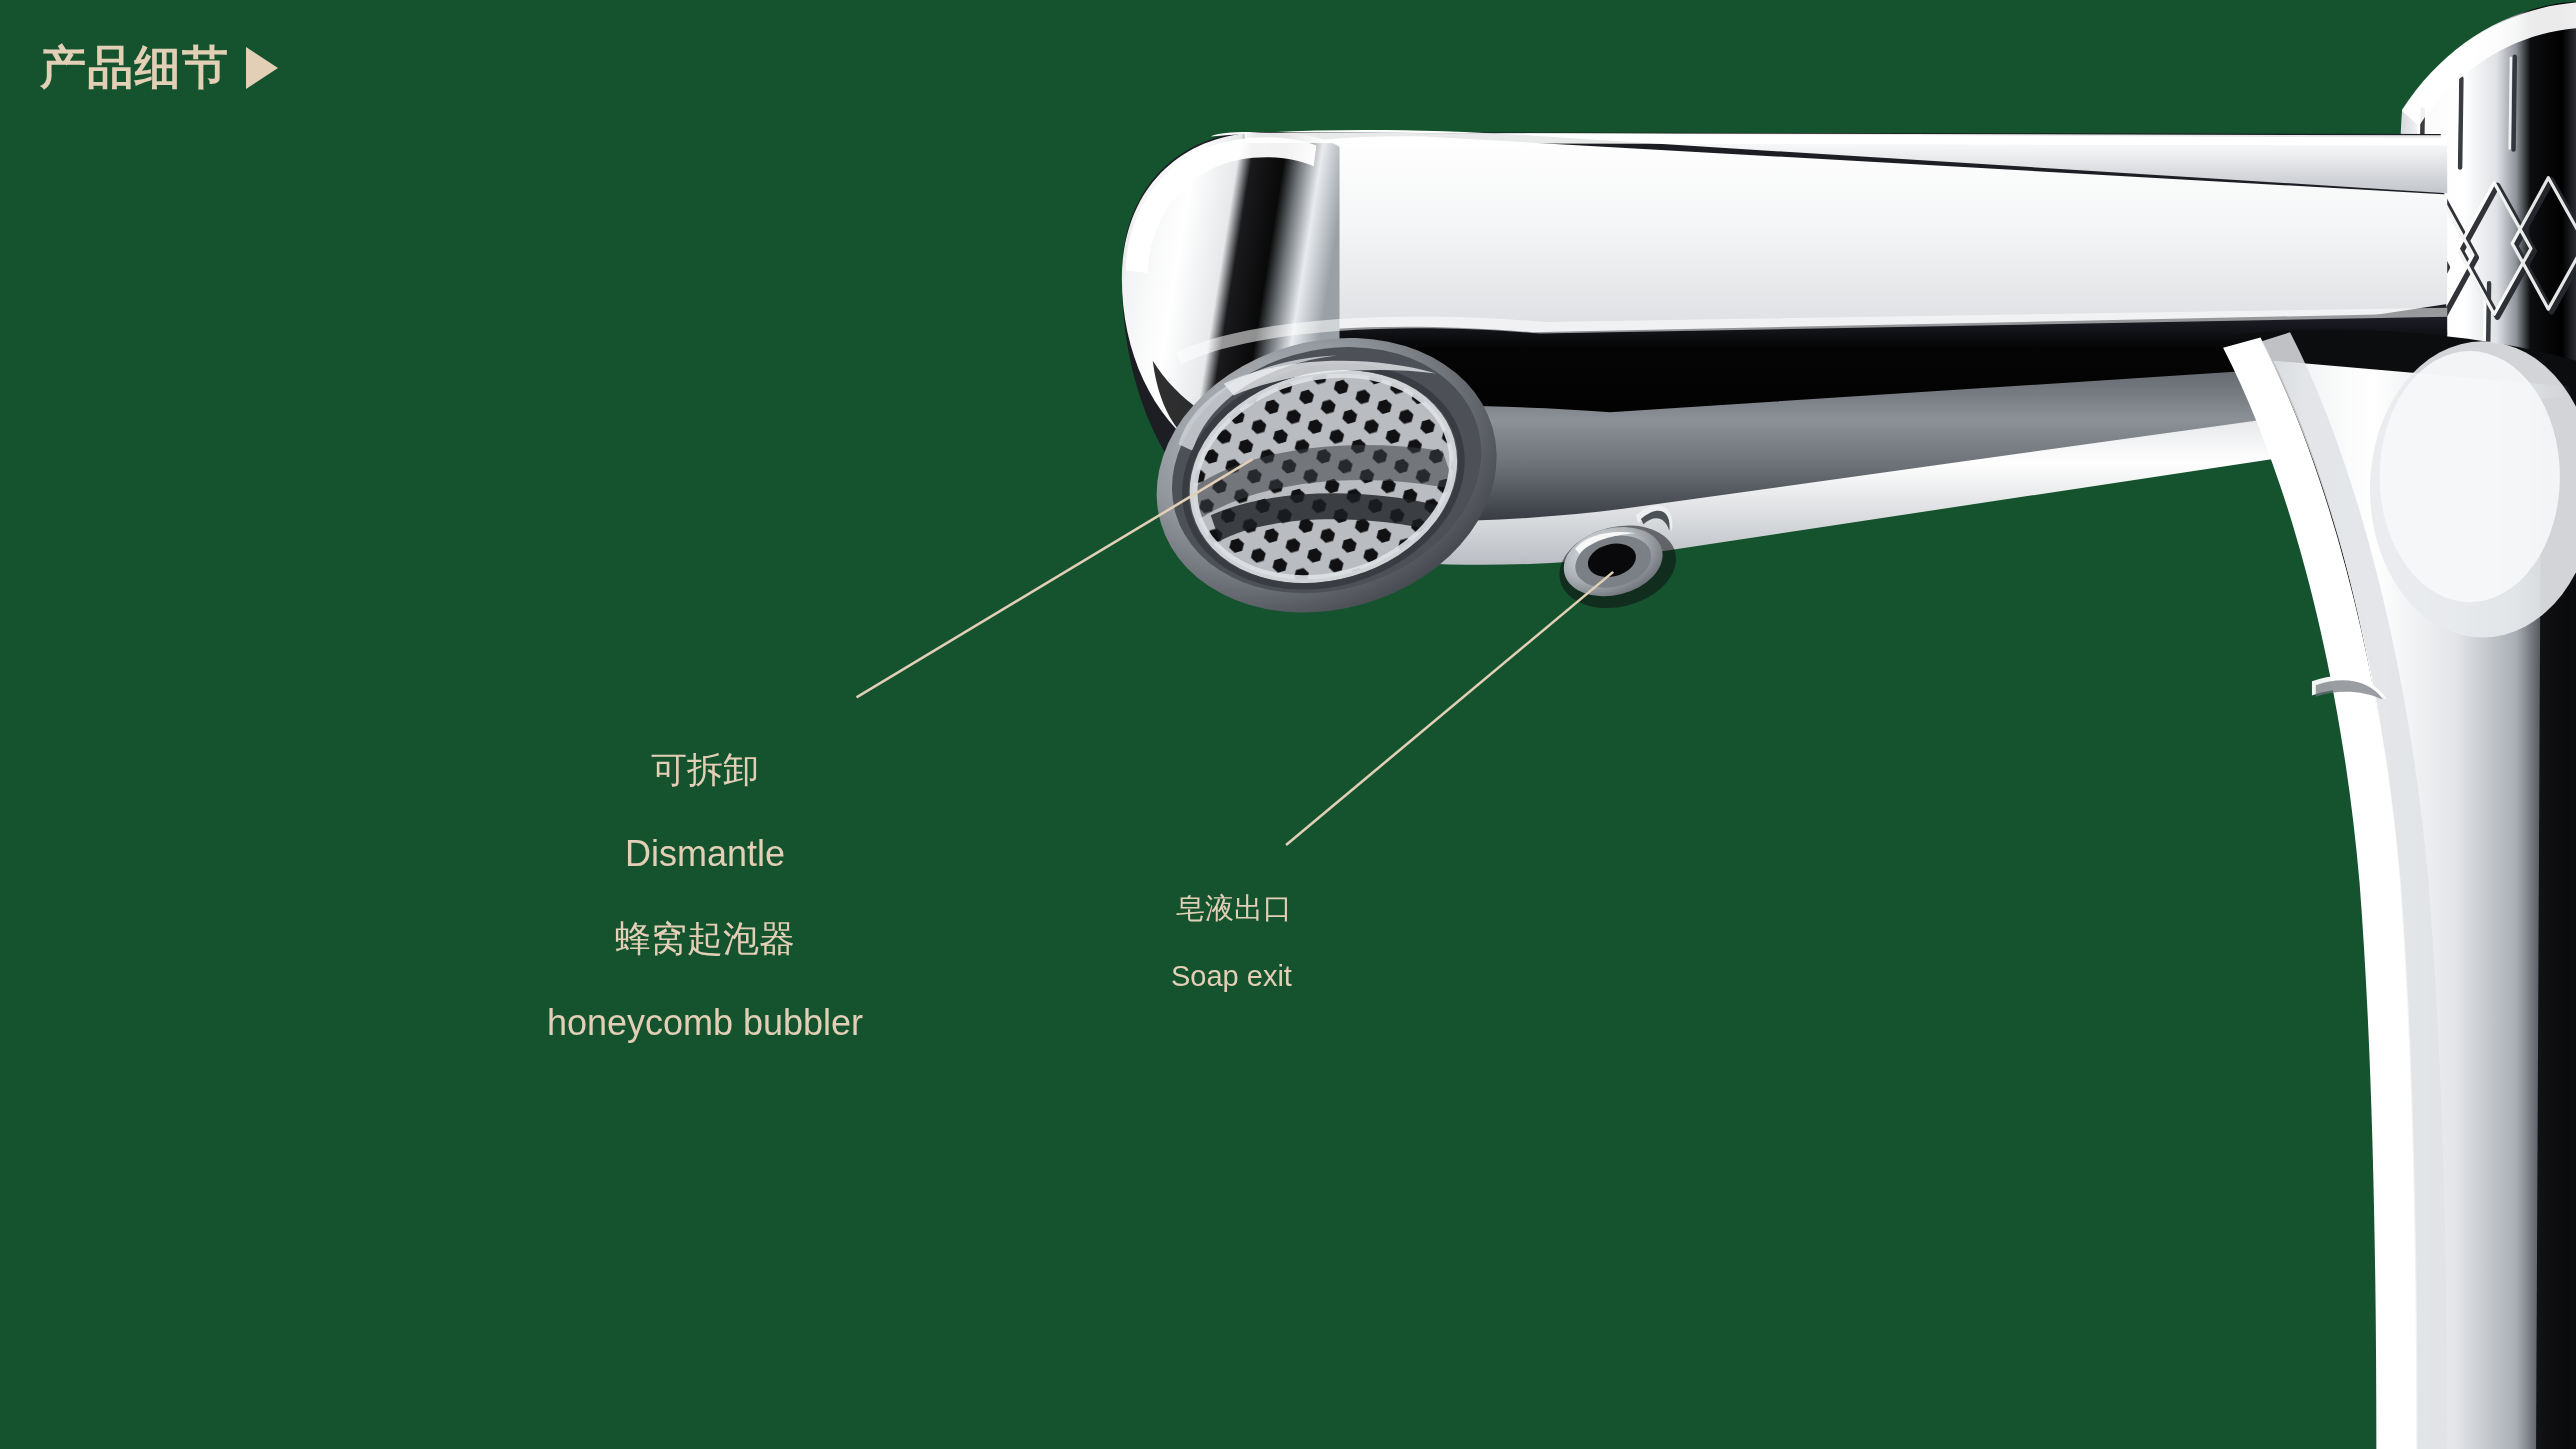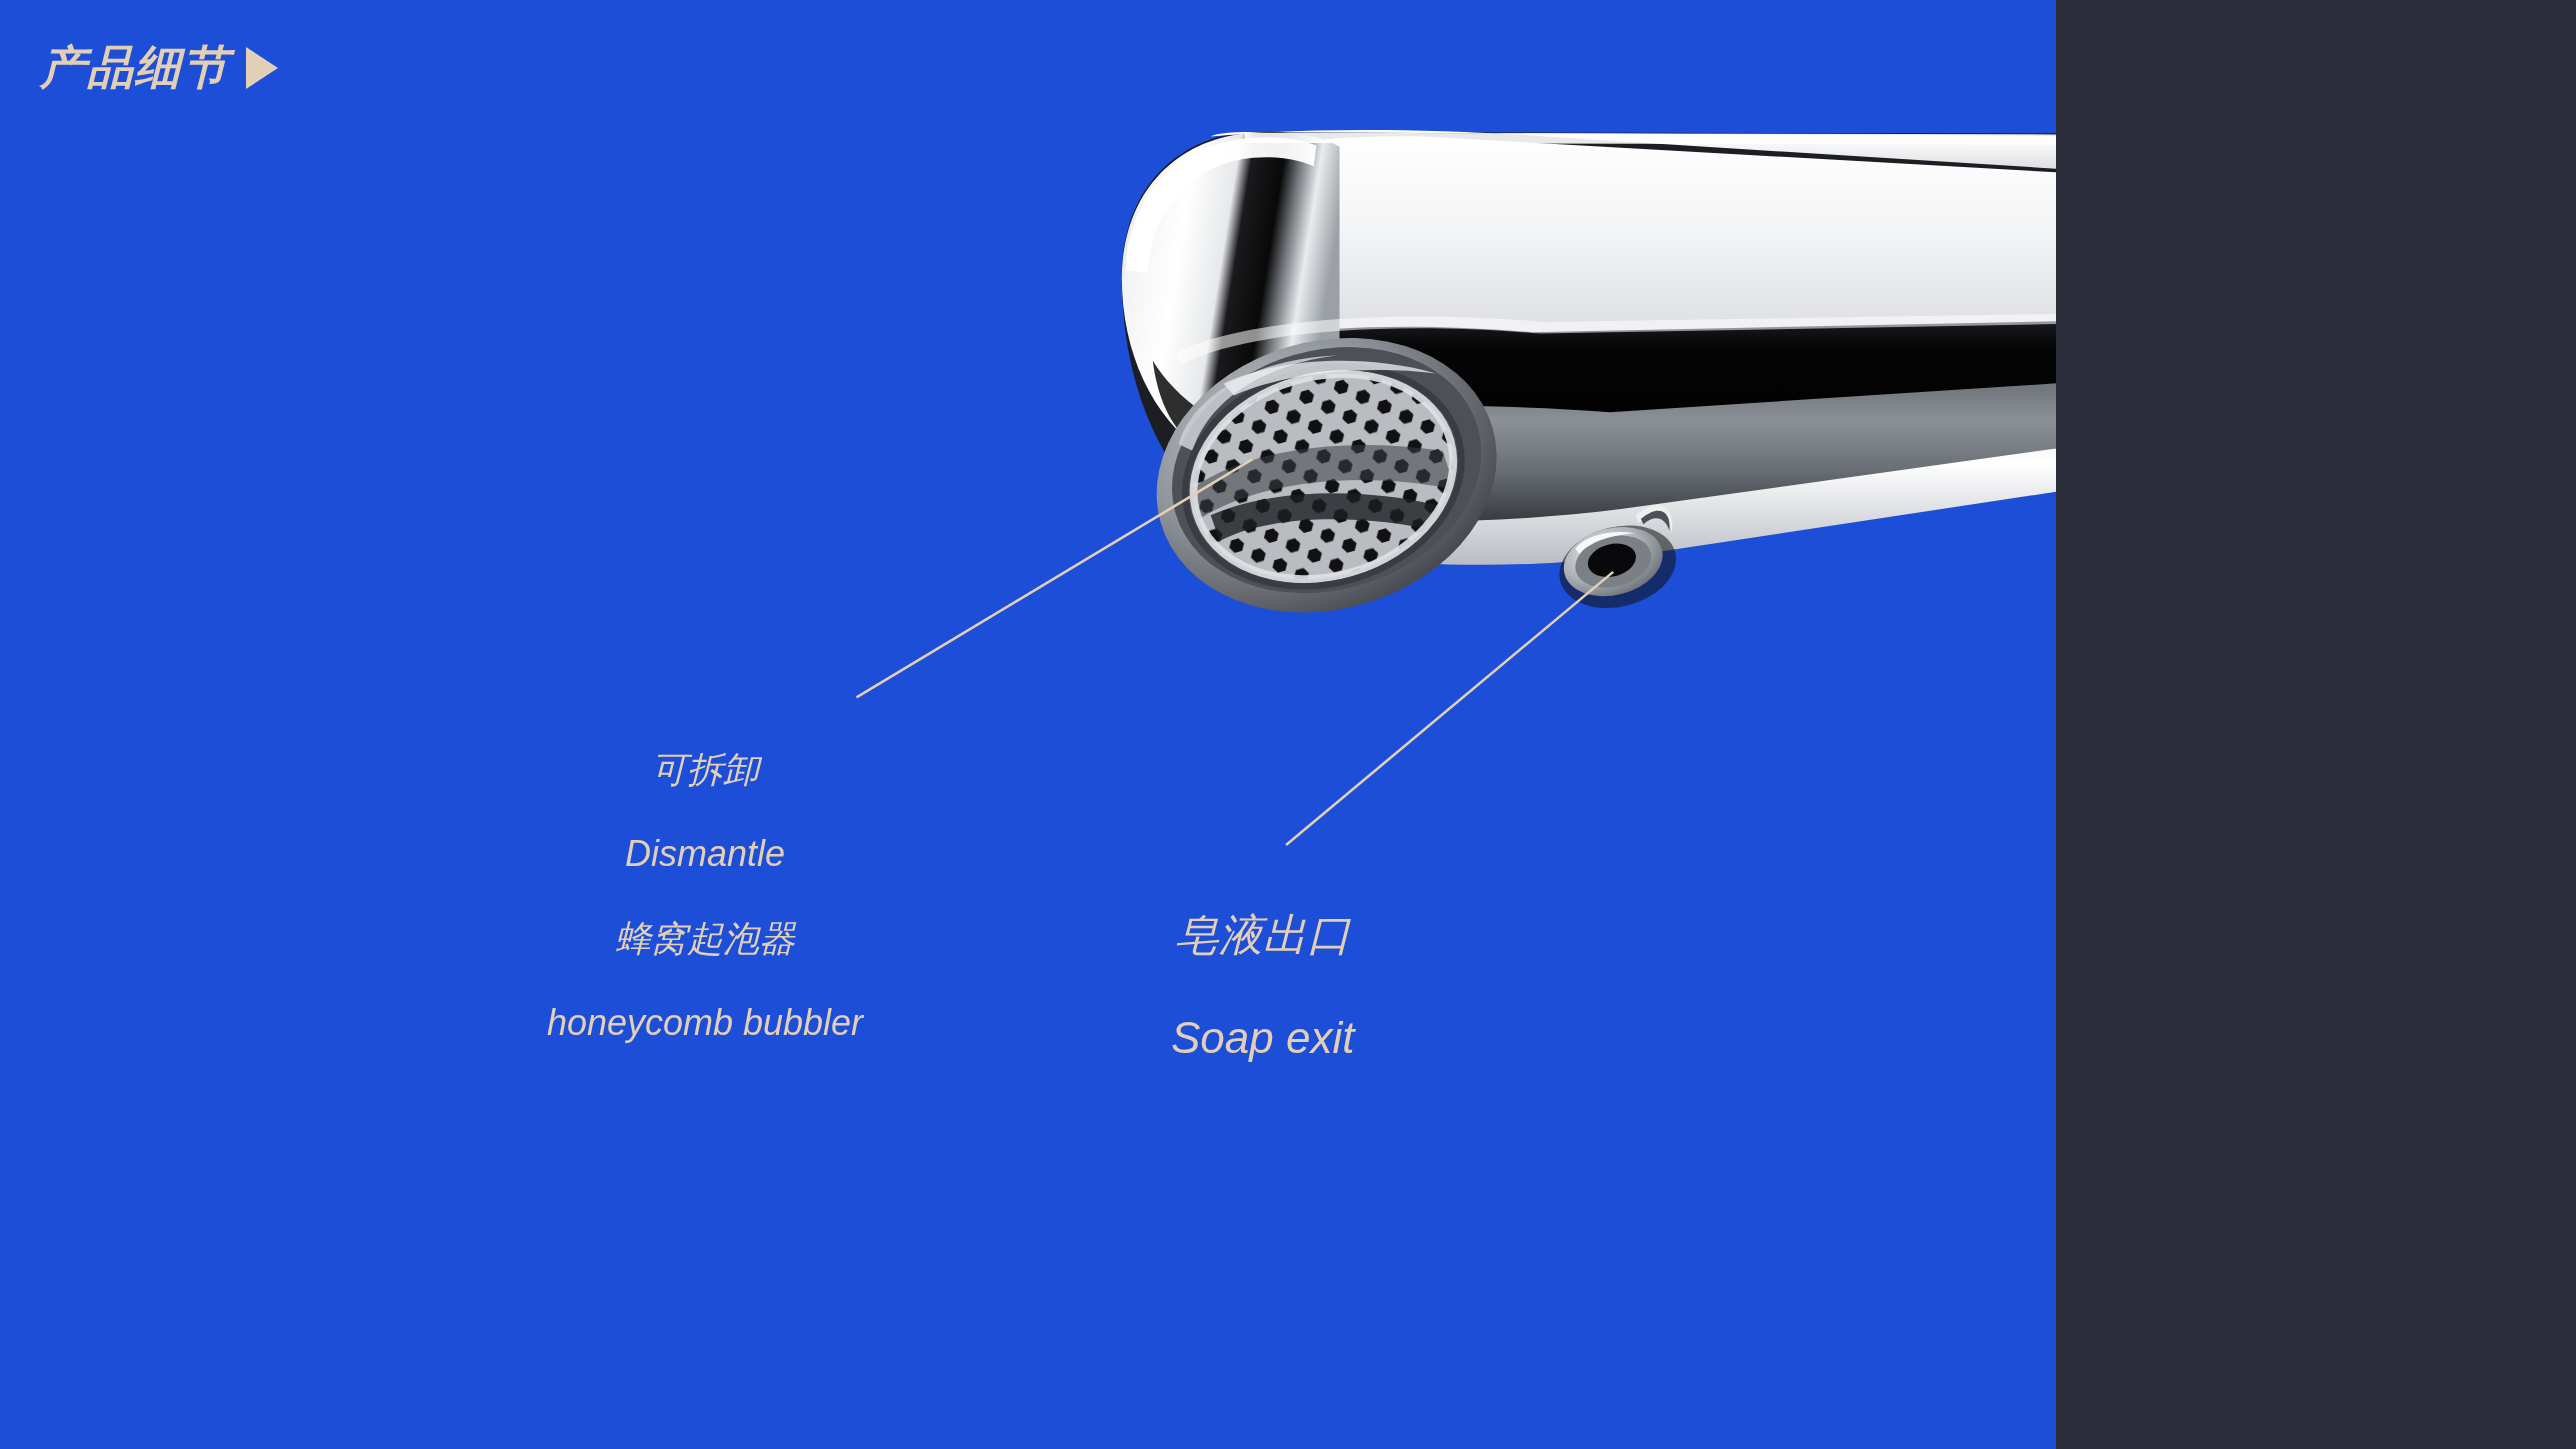--- a/index.html
+++ b/index.html
@@ -2,26 +2,25 @@
 <html style="font-size:10.3px"><head>
 <meta charset="utf-8">
 <style>
   html, body {
     margin: 0;
     padding: 0;
     background: #2b2c3a;
   }
   #page {
     position: relative;
-    width: 2056px;
+    width: 2576px;
     height: 1449px;
-    background: #1d4ed8;
+    background: #14532d;
     overflow: hidden;
     font-family: "Liberation Sans", "DejaVu Sans", sans-serif;
-    font-style: italic;
   }
 
   
   #section-header {
     position: absolute;
     left: 40px;
     top: 44px;
     display: flex;
     align-items: center;
     gap: 16.7px;
@@ -63,22 +62,22 @@
   #callout-bubbler {
     left: 383px;
     top: 707px;
     width: 644px;
     text-align: center;
     font-size: 36px;
   }
   #callout-soap {
     left: 1171px;
     top: 858px;
-    text-align: center;
-    font-size: 44px;
+    text-align: right;
+    font-size: 29px;
   }
   .callout .line { display: block; }
 </style>
 </head>
 <body>
 
 <div id="page">
 
   <svg id="product-figure" viewBox="0 0 4000 2250" xmlns="http://www.w3.org/2000/svg">
     <defs>

